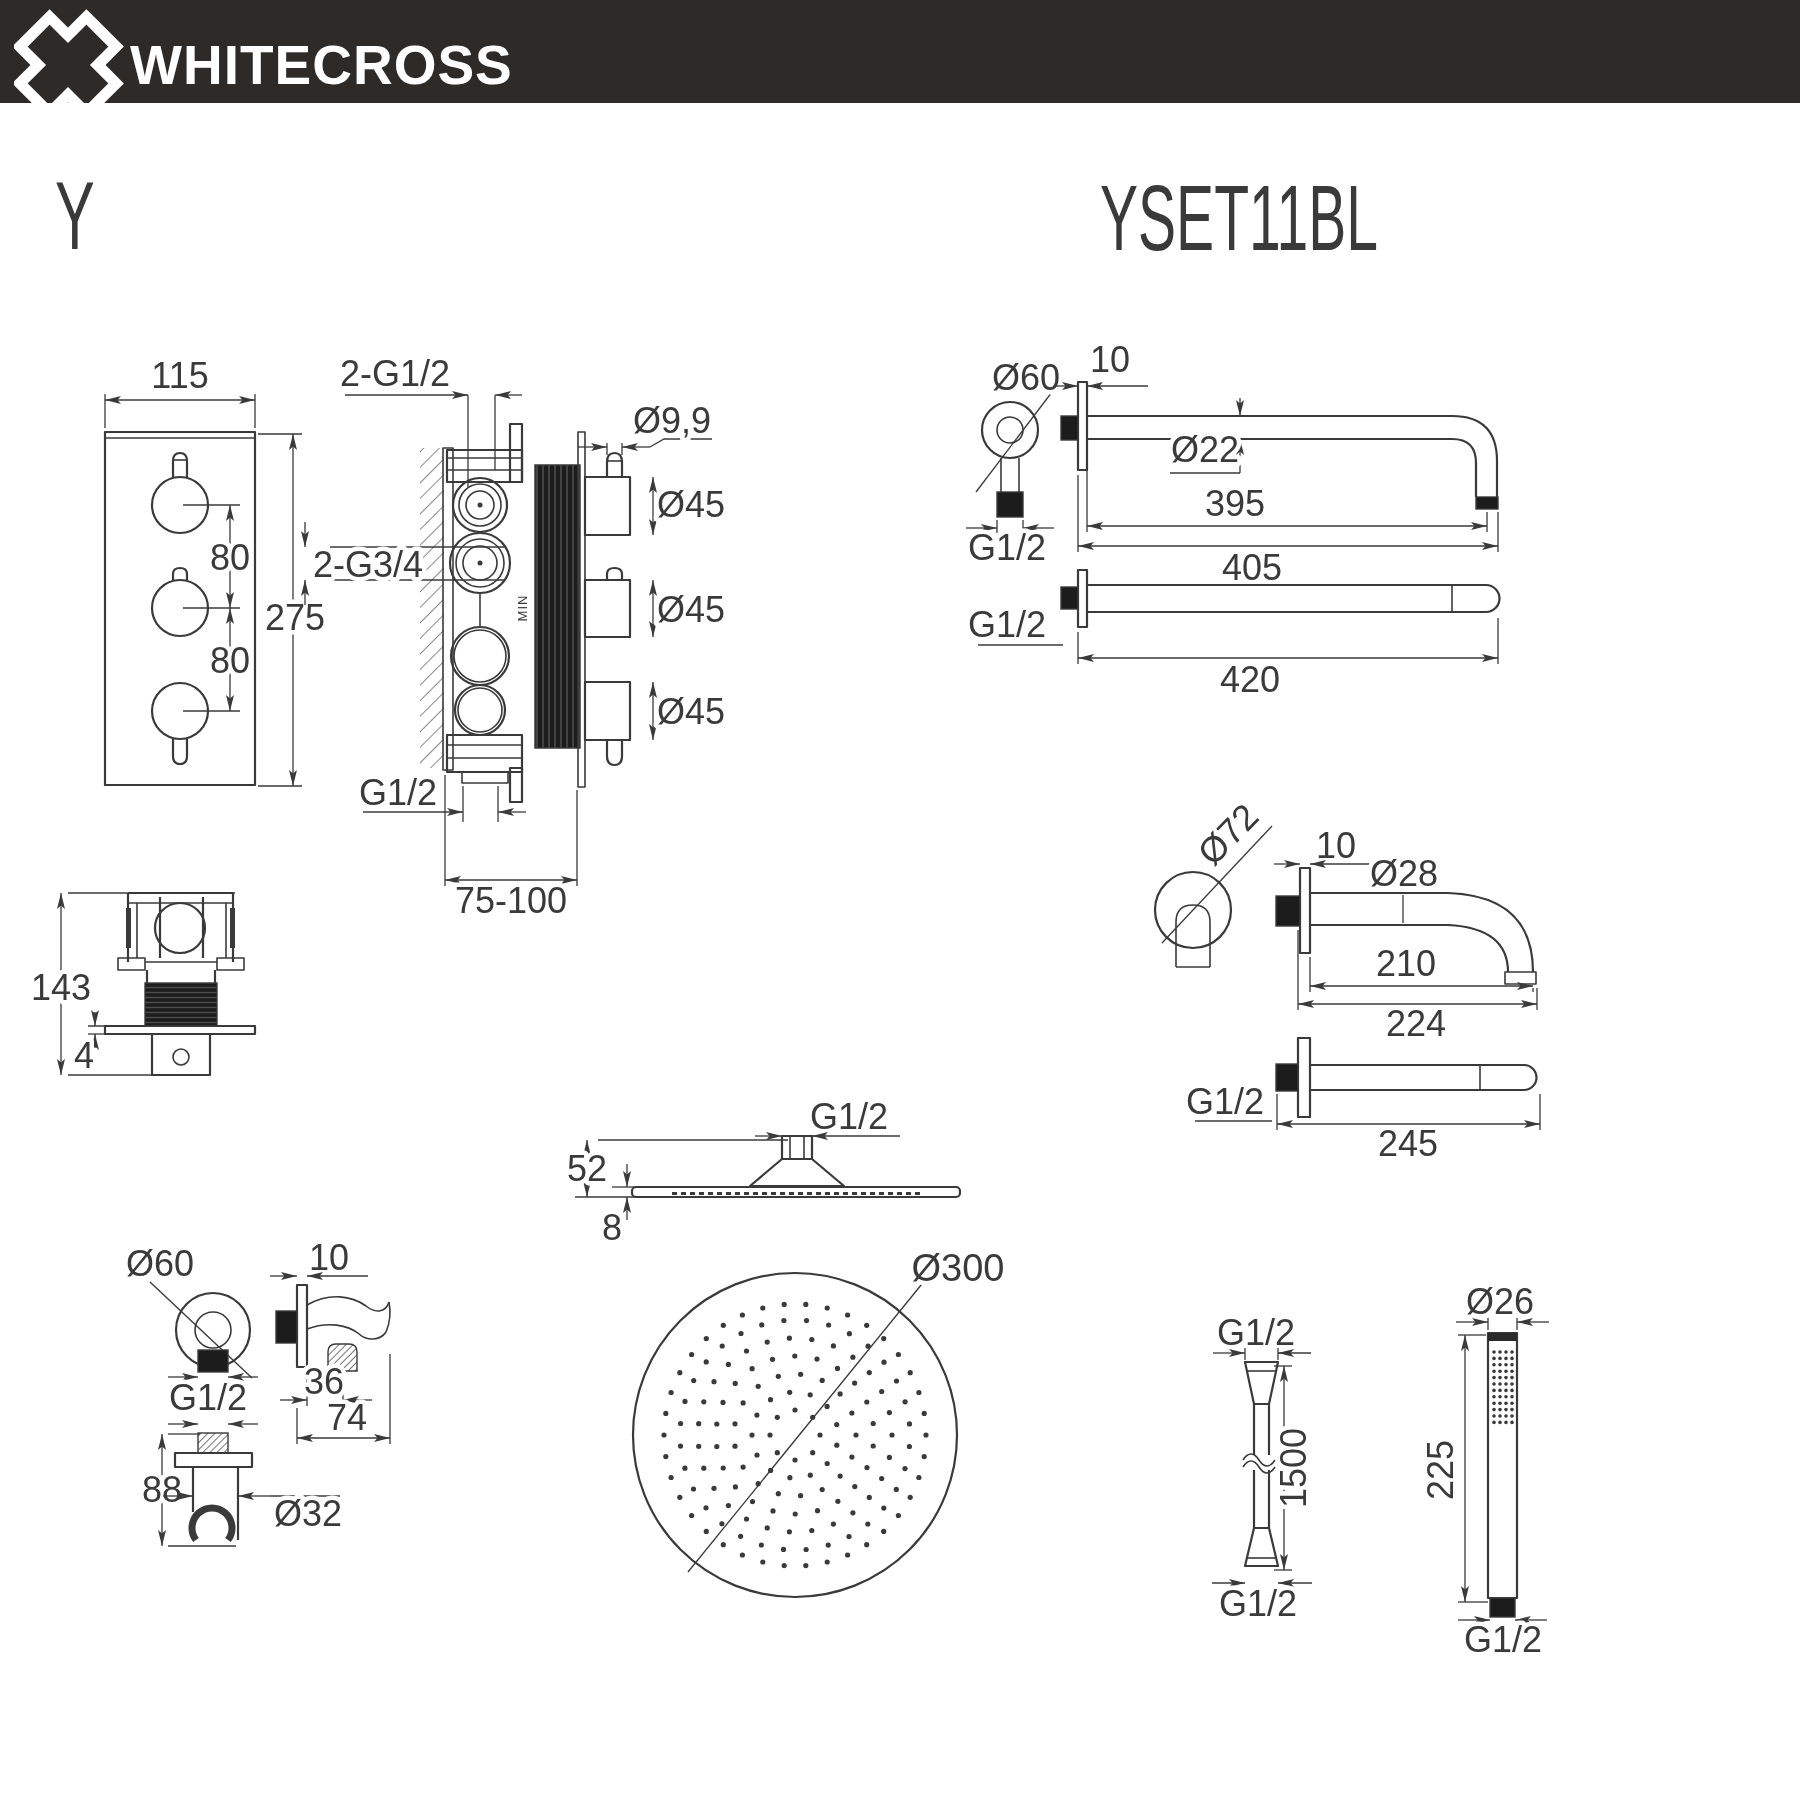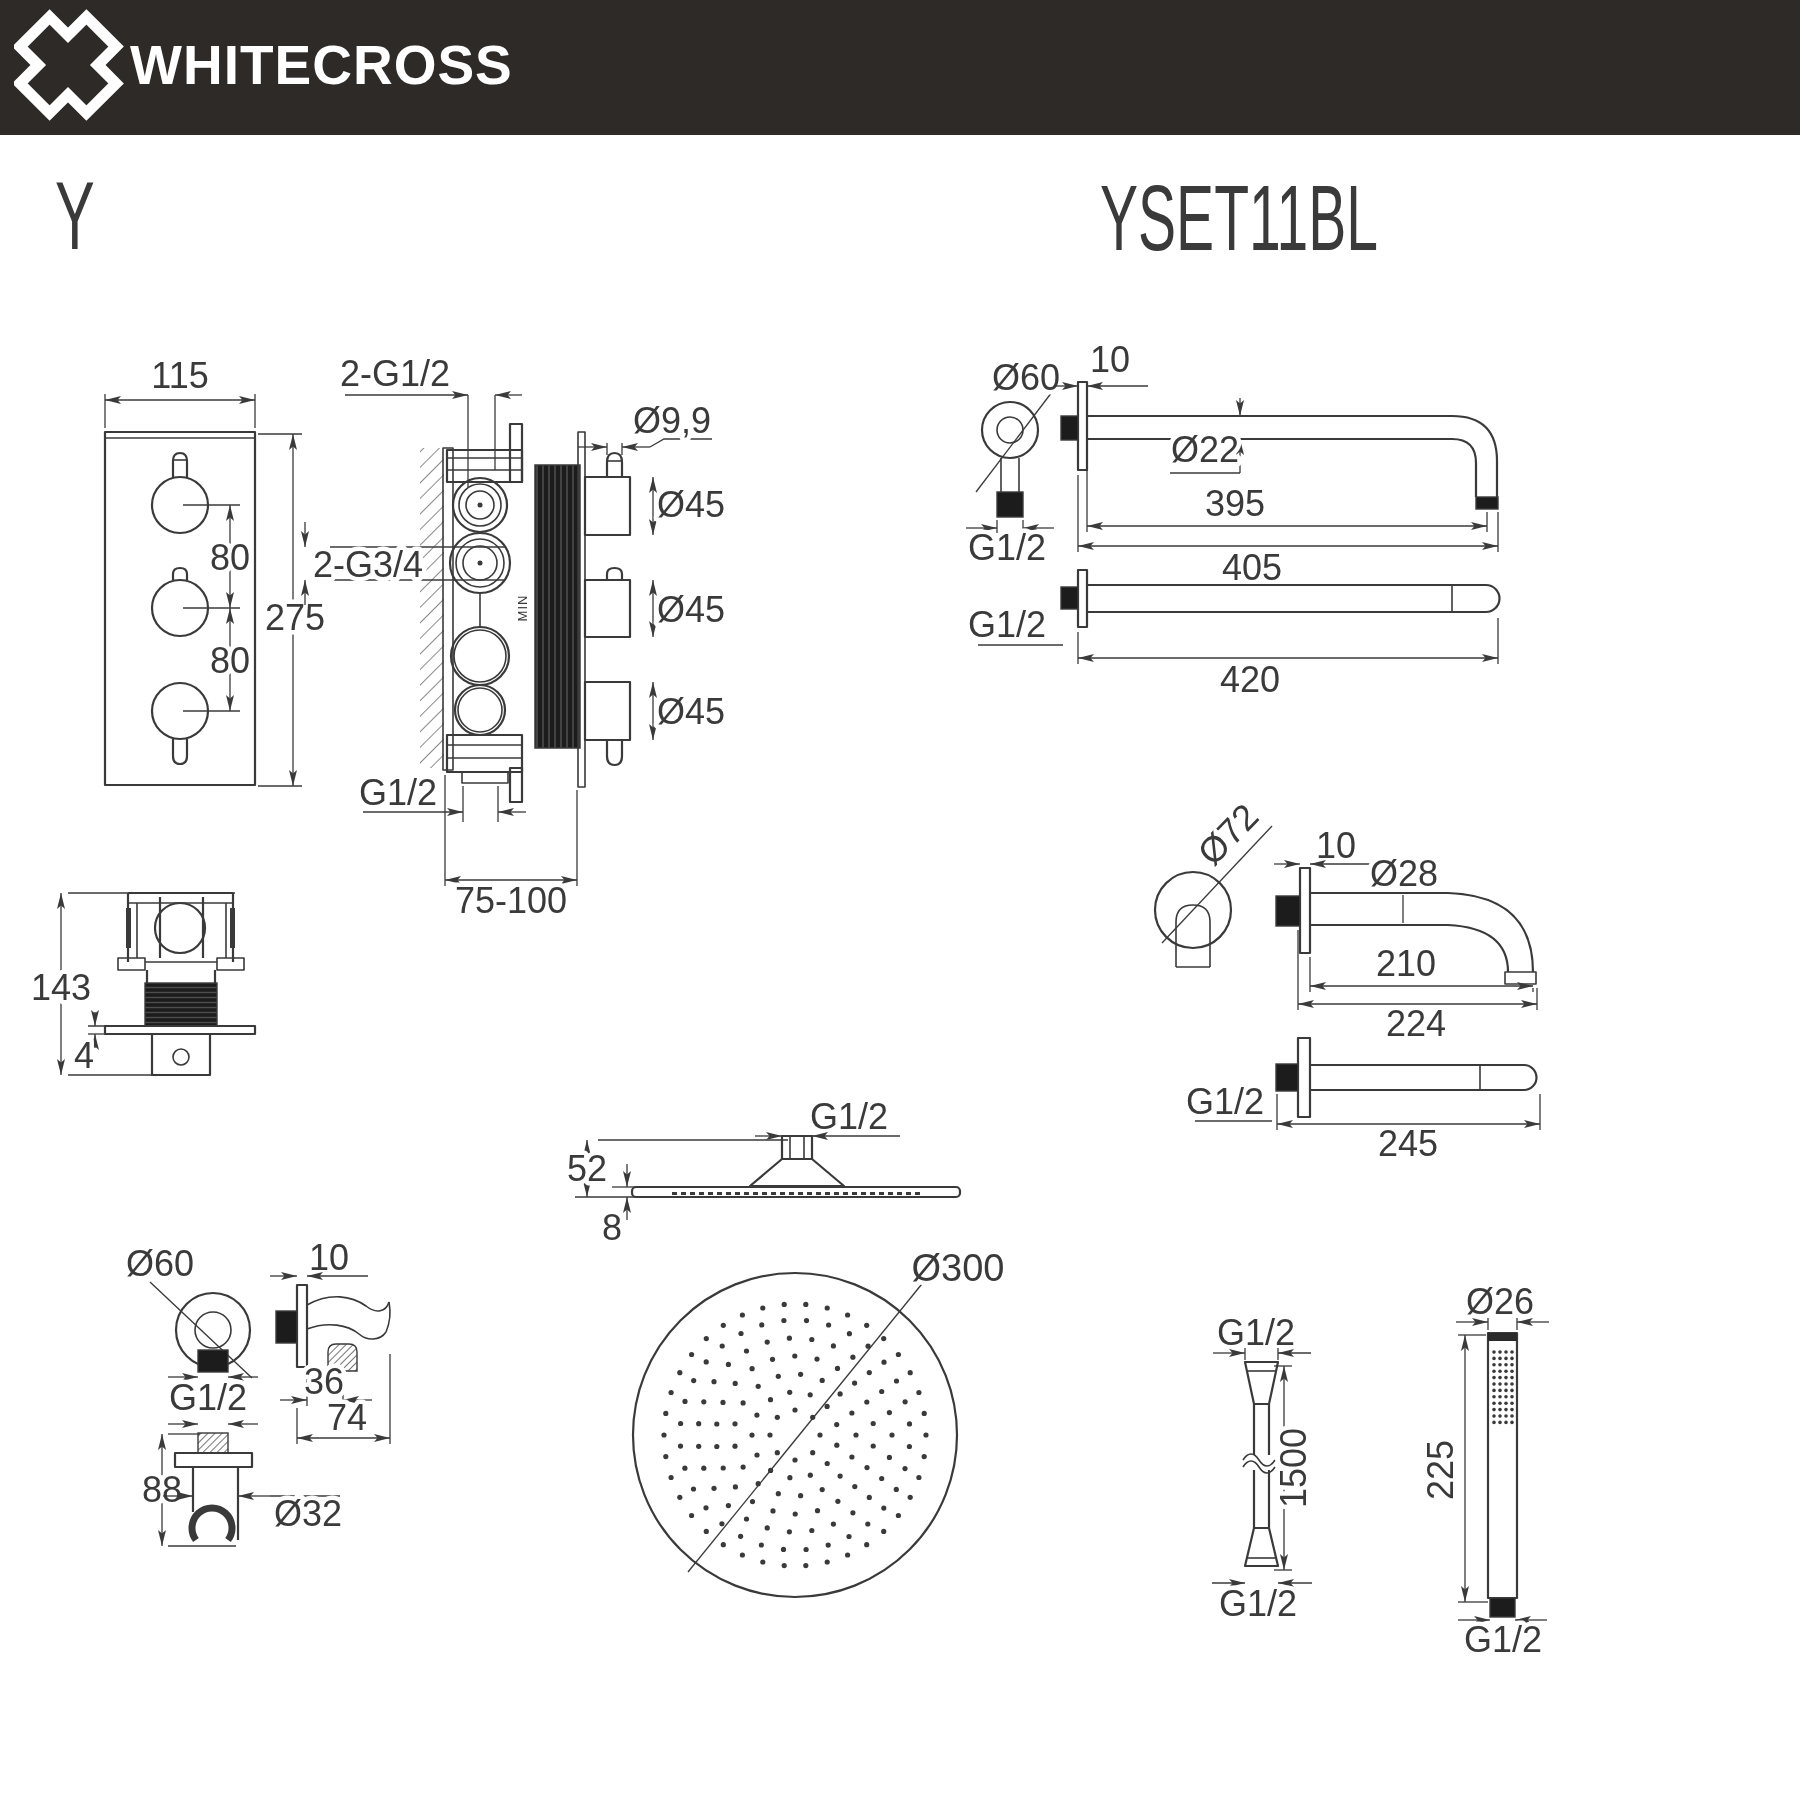--- a/index.html
+++ b/index.html
@@ -1,17 +1,17 @@
 <!DOCTYPE html>
 <html><head>
 <meta charset="utf-8">
 <style>
   html,body{margin:0;padding:0;background:#fff}
   .sheet{position:relative;width:1800px;height:1800px;background:#fff;overflow:hidden;font-family:"Liberation Sans",sans-serif}
-  .hdr{position:absolute;left:0;top:0;width:1800px;height:135px;background:#2d2a28}
+  .hdr{position:absolute;left:0;top:0;width:1800px;height:103px;background:#2d2a28}
   .hdr-logo{position:absolute;left:14px;top:9px}
   .brand{position:absolute;left:130px;top:38px;color:#fff;font-size:55px;font-weight:bold;letter-spacing:1px;line-height:1}
   .series{position:absolute;left:55px;top:168px;color:#3a3a3a;font-size:96px;line-height:1;transform:scaleX(.62);transform-origin:left top}
   .code{position:absolute;left:1100px;top:172px;color:#3a3a3a;font-size:92px;line-height:1;transform:scaleX(.62);transform-origin:left top}
   svg.dg{position:absolute}
   .o{fill:none;stroke:#3a3a3a;stroke-width:2.2;stroke-linejoin:round}
   .o1{fill:none;stroke:#3a3a3a;stroke-width:1.6;stroke-linejoin:round}
   .d{fill:none;stroke:#3a3a3a;stroke-width:1.3}
   .ab{marker-start:url(#arw);marker-end:url(#arw)}
   .ae{marker-end:url(#arw)}

